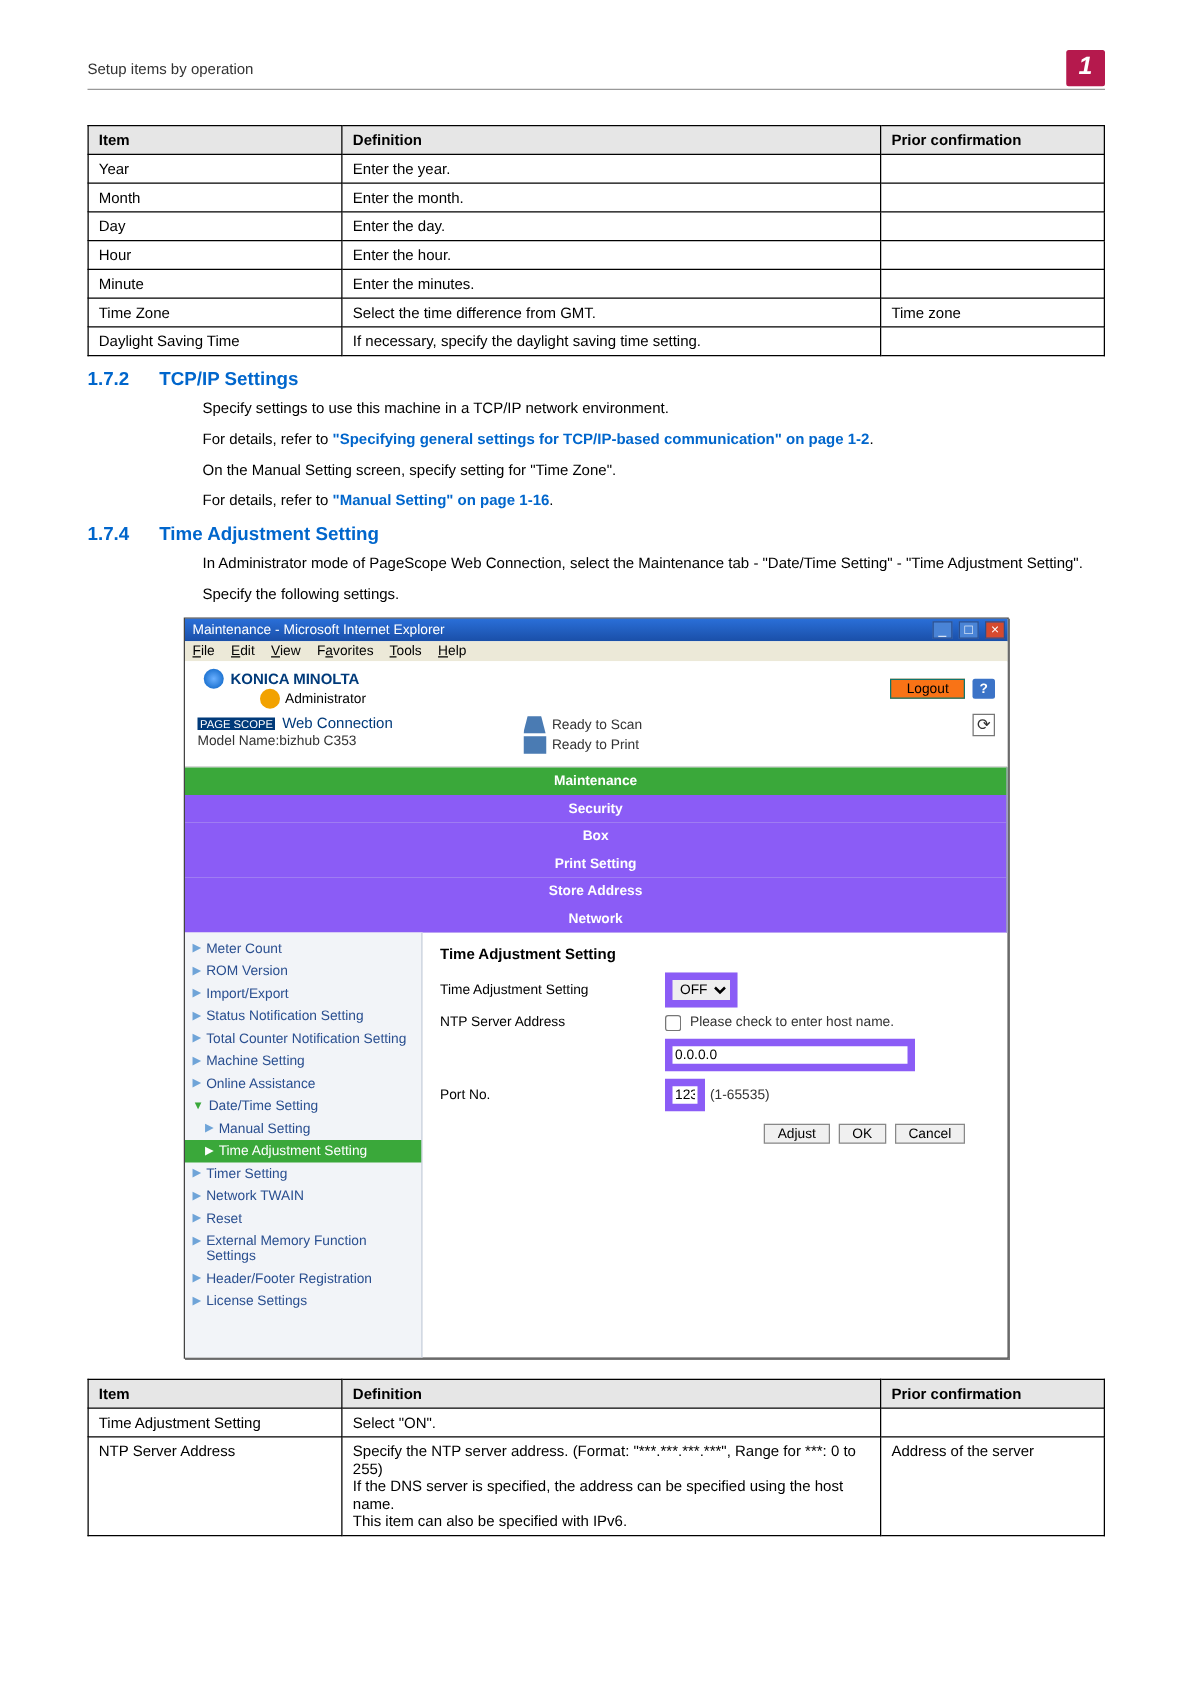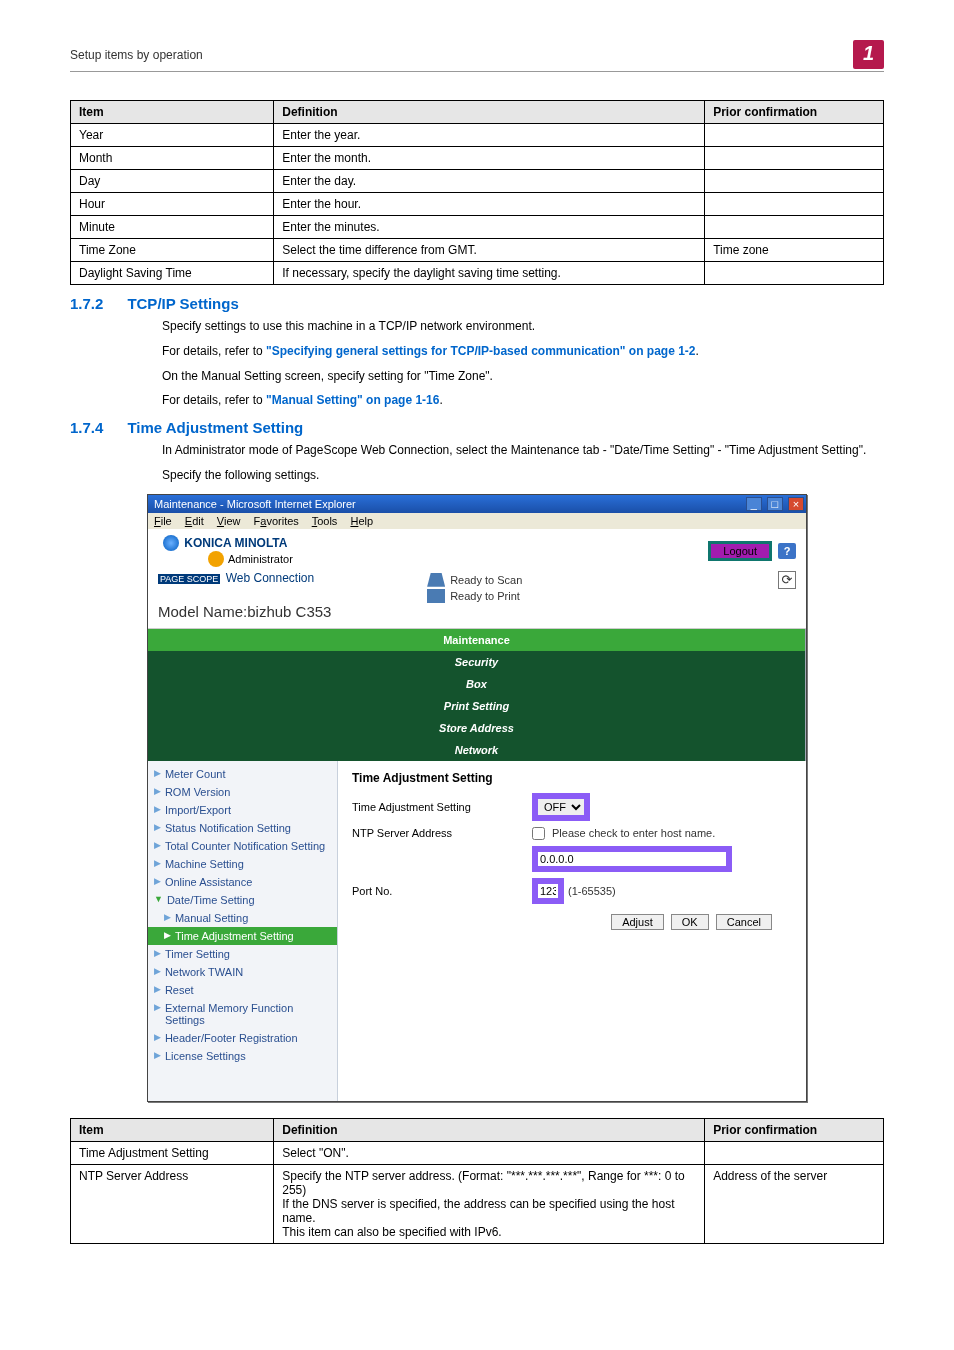--- a/index.html
+++ b/index.html
@@ -24,34 +24,34 @@
   .ss-menubar { background:#ece9d8; padding:2px 6px; font-size:11px; color:#000; }
   .ss-menubar span { margin-right:10px; }
   .ss-menubar span u { text-decoration:underline; }
   .ss-header { background:#fff; padding:6px 10px 8px 10px; border-bottom:1px solid #ccc; }
   .ss-header-row1 { display:flex; justify-content:space-between; align-items:center; }
   .km-logo { font-size:12px; font-weight:bold; color:#003a7a; display:flex; align-items:center; }
   .km-logo .circ { width:16px; height:16px; border-radius:50%; background:radial-gradient(#6ab0ff,#005bbf); margin-right:5px; display:inline-block; }
   .admin-lab { display:flex; align-items:center; margin-left:50px; }
   .admin-lab .gear { width:16px; height:16px; background:#f2a200; border-radius:50%; margin-right:4px; display:inline-block; }
   .logout-area { display:flex; align-items:center; }
-  .logout-btn { background:#a21caf; border:3px solid #0f766e; padding:1px 12px; font-size:11px; margin-right:6px; }
+  .logout-btn { background:#f97316; border:1px solid #0f766e; padding:1px 12px; font-size:11px; margin-right:6px; }
   .help-icn { width:18px; height:16px; background:#3b73c7; color:#fff; text-align:center; line-height:16px; border-radius:2px; font-weight:bold; font-size:11px; }
   .ss-header-row2 { display:flex; justify-content:space-between; align-items:flex-start; margin-top:4px; }
   .webconn { font-size:12px; color:#003a7a; }
   .webconn .ps { font-size:9px; background:#003a7a; color:#fff; padding:0 2px; margin-right:2px; }
-  .model { font-size:15px; color:#333; margin-top:18px; display:block;}
+  .model { font-size:11px; color:#333; margin-top:2px; display:block;}
   .ready { font-size:11px; color:#333; display:flex; align-items:center; margin:2px 0 2px 0;}
   .ready .ri1 { width:18px; height:14px; background:#4a7bb3; margin-right:5px; display:inline-block; clip-path:polygon(20% 0,80% 0,100% 100%,0 100%);}
   .ready .ri2 { width:18px; height:14px; background:#4a7bb3; margin-right:5px; display:inline-block;}
   .refresh-icn { width:18px; height:18px; border:1px solid #777; text-align:center; line-height:16px; font-size:13px; color:#333; }
   .ss-tabbar { display:flex; background:#d9dee6;flex-direction:column; }
   .ss-tab { flex:1; text-align:center; padding:5px 0; font-size:11px; font-weight:bold; color:#fff; border-right:1px solid #a0a8b4; cursor:default; }
   .ss-tab.act { background:#3aa83a; }
-  .ss-tab.dk { background:#14532d;font-style:italic; }
+  .ss-tab.dk { background:#8b5cf6; }
   .ss-body { display:flex; min-height:340px; }
   .ss-side { width:190px; background:#f2f4f8; border-right:1px solid #c8d0dc; padding:4px 0; }
   .ss-side .item { padding:3px 6px; font-size:11px; color:#2a4f90; display:flex; align-items:flex-start; }
   .ss-side .item .tri { color:#6fa4d8; margin-right:4px; font-size:9px; }
   .ss-side .item.sel { background:#3aa83a; color:#fff; }
   .ss-side .item.sel .tri { color:#fff; }
   .ss-side .item.exp .tri { color:#3aa83a; }
   .ss-side .sub { padding-left:16px; }
   .ss-main { flex:1; padding:10px 14px; }
   .ss-main .sh { font-size:12px; font-weight:bold; margin-bottom:8px; }

